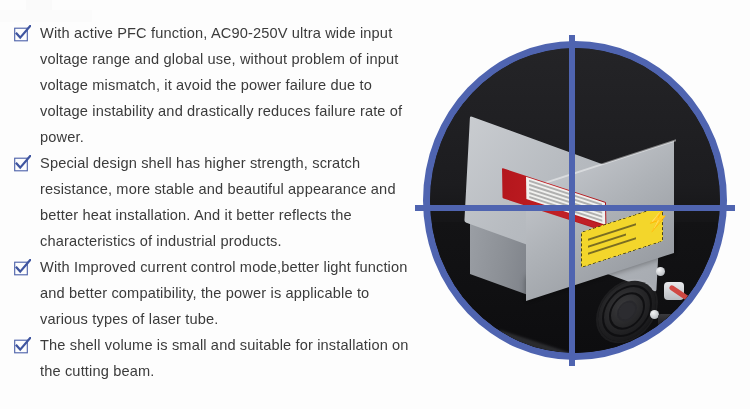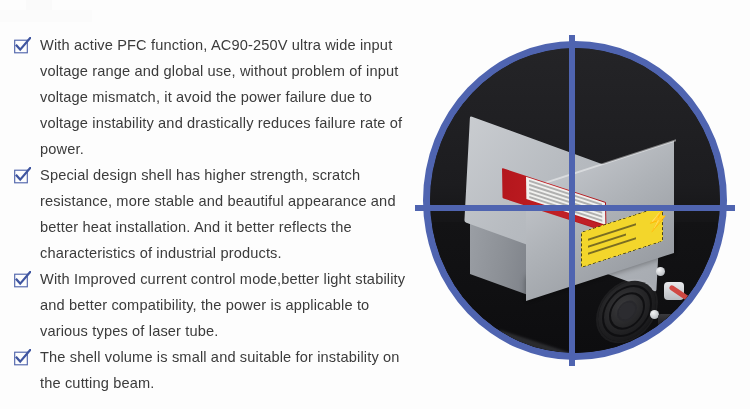--- a/index.html
+++ b/index.html
@@ -33,21 +33,21 @@
     top: 14px;
     width: 92px;
     height: 12px;
     background: #fbfbfb;
   }
 
   
   .features {
     position: absolute;
     left: 0;
-    top: 32px;
+    top: 20px;
     width: 420px;
   }
   .feature {
     position: relative;
     padding-left: 40px;
     min-height: 26px;
     margin: 0;
   }
   .feature-text {
     display: block;
@@ -379,31 +379,31 @@
       <span class="feature-text">Special design shell has higher strength, scratch resistance, more stable and beautiful appearance and better heat installation. And it better reflects the characteristics of industrial products.</span>
     </div>
 
     <div class="feature">
       <span class="check-icon">
         <svg width="17" height="17" viewBox="0 0 17 17">
           <rect x="0.7" y="3.2" width="12.6" height="12.6" fill="#fdfdfd" stroke="#4a5fa8" stroke-width="1.1"></rect>
           <path d="M2.6 8.6 L6.2 12.6 L16.3 0.8" fill="none" stroke="#3f55a0" stroke-width="2.2" stroke-linecap="square"></path>
         </svg>
       </span>
-      <span class="feature-text">With Improved current control mode,better light stability and better compatibility, the power is applicable to various types of laser tube.</span>
+      <span class="feature-text">With Improved current control mode,better light function and better compatibility, the power is applicable to various types of laser tube.</span>
     </div>
 
     <div class="feature">
       <span class="check-icon">
         <svg width="17" height="17" viewBox="0 0 17 17">
           <rect x="0.7" y="3.2" width="12.6" height="12.6" fill="#fdfdfd" stroke="#4a5fa8" stroke-width="1.1"></rect>
           <path d="M2.6 8.6 L6.2 12.6 L16.3 0.8" fill="none" stroke="#3f55a0" stroke-width="2.2" stroke-linecap="square"></path>
         </svg>
       </span>
-      <span class="feature-text">The shell volume is small and suitable for instability on the cutting beam.</span>
+      <span class="feature-text">The shell volume is small and suitable for installation on the cutting beam.</span>
     </div>
 
   </div>
 
   <div class="product-figure">
     <div class="ring">
       <div class="photo">
         <div class="backdrop"></div>
         <div class="backdrop-floor"></div>
 

